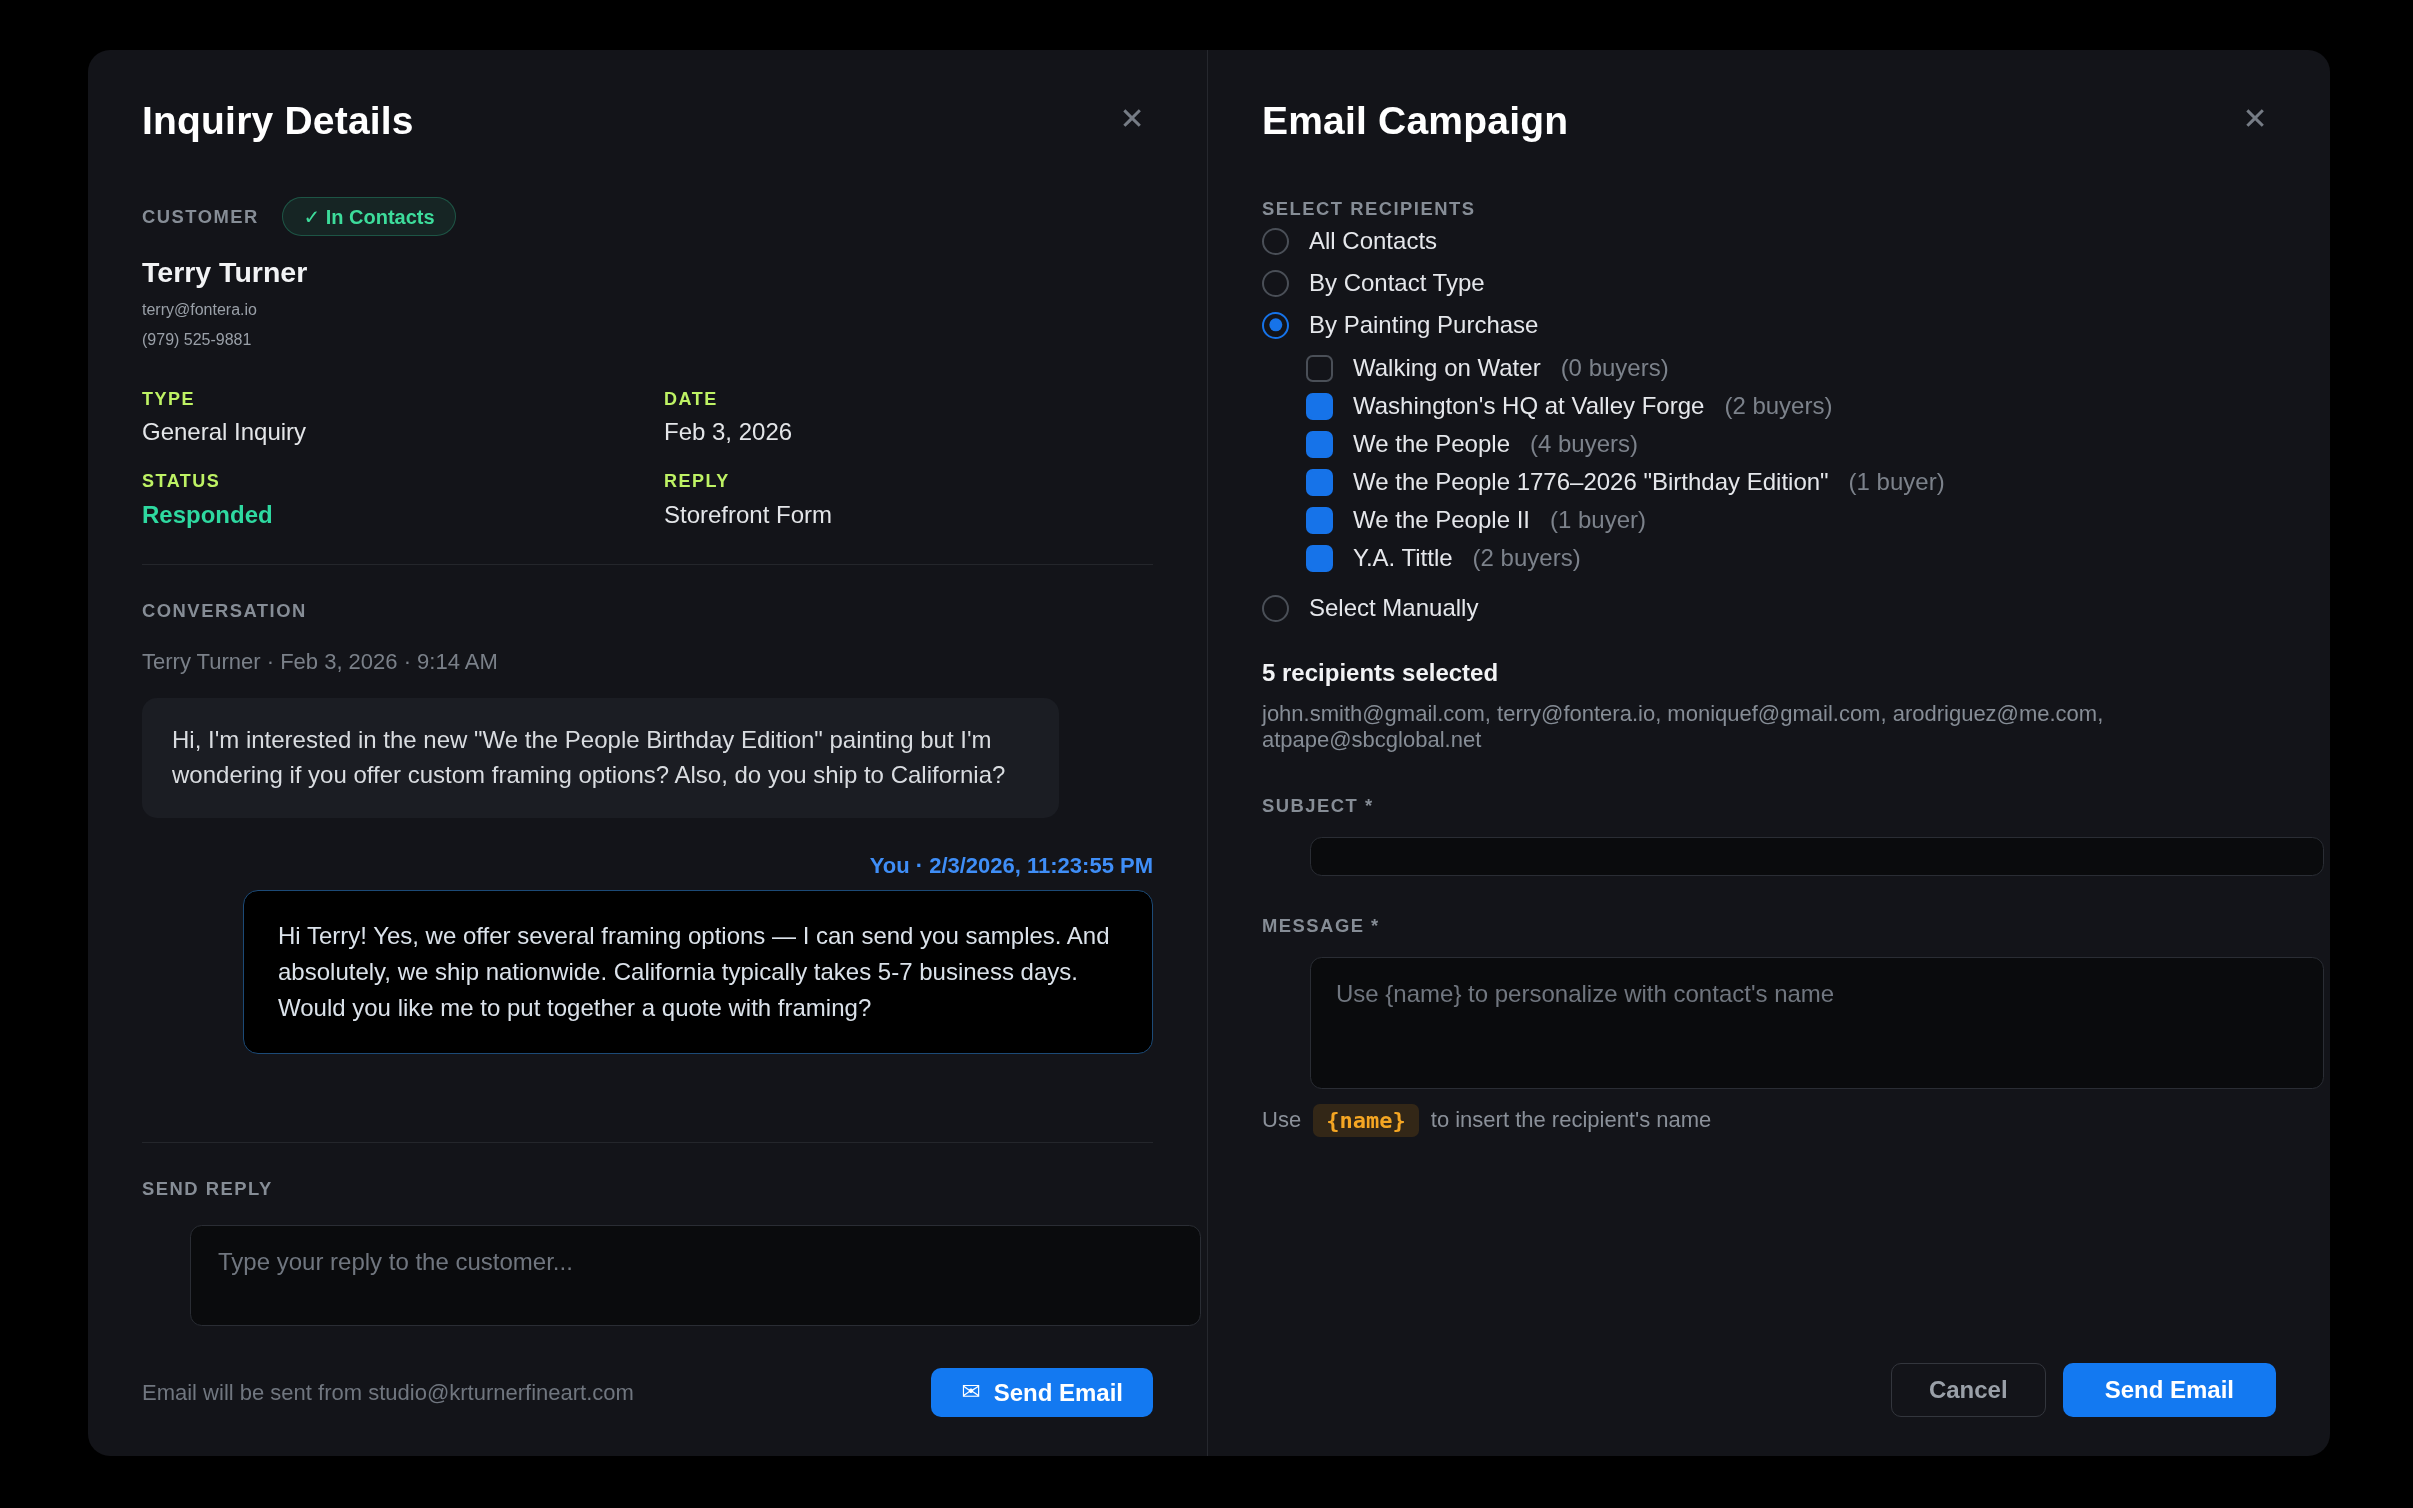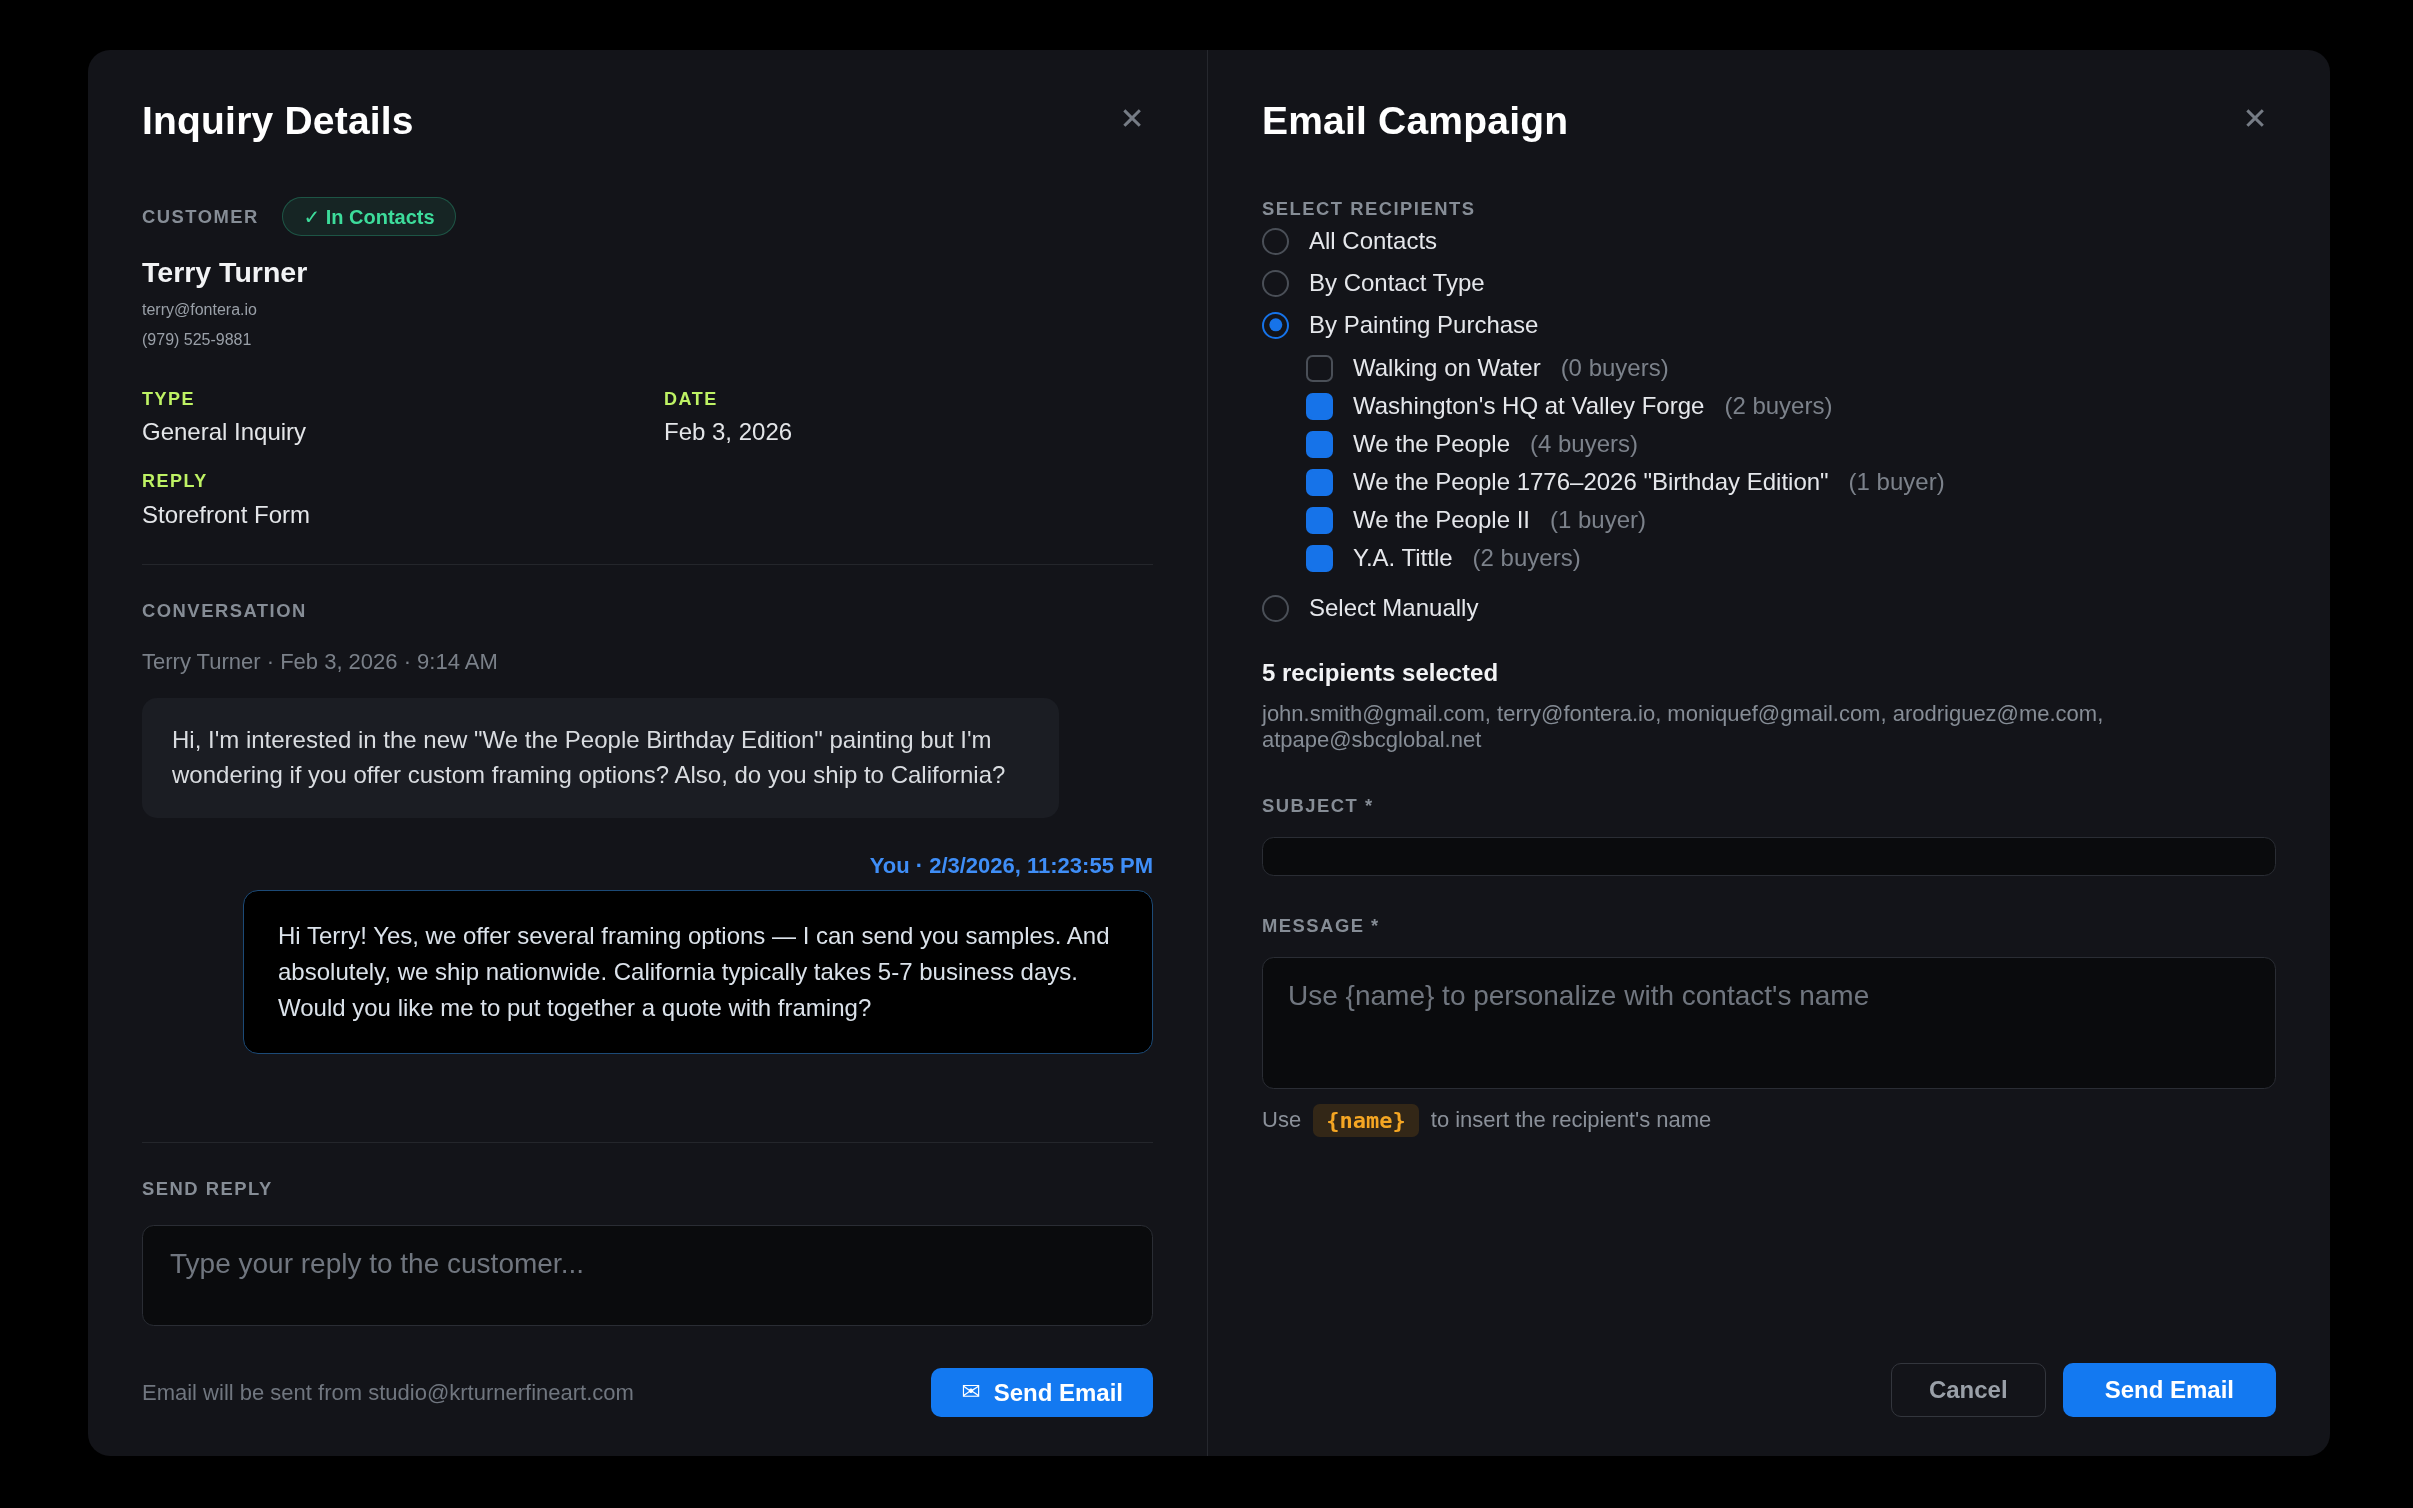--- a/index.html
+++ b/index.html
@@ -40,21 +40,21 @@
                padding:25px 30px; font-size:24px; line-height:1.45; color:#d9dce0; }
   .out-meta { margin-top:35px; text-align:right; font-size:22px; font-weight:700; color:#3f8ef7; }
   .bubble-out { margin-top:11.7px; margin-left:101px; background:#000000; border:1.7px solid #1c4a77;
                 border-radius:15px; padding:27px 34px; font-size:24px; line-height:1.5; color:#dbe2ea; }
 
   .spacer { flex:1 1 auto; }
 
   .reply-label { margin-top:35px; }
   textarea, input[type=text] {
     background:#0a0b0d; border:0.8px solid #2a2d34; border-radius:11.7px; color:#e3e5e8;
-    font-family:"Liberation Sans","DejaVu Sans",sans-serif; font-size:28px; outline:none; resize:none;
+    font-family:"Liberation Sans","DejaVu Sans",sans-serif; font-size:24px; outline:none; resize:none;margin-left:48px;
   }
   textarea::placeholder, input::placeholder { color:#70767f; }
   .reply-input { margin-top:25px; width:100%; height:101px; padding:22px 27px; }
 
   .left-footer { margin-top:42px; display:flex; justify-content:space-between; align-items:center; }
   .footer-note { font-size:22px; color:#70767f; }
   .btn { border:none; border-radius:10px; font-size:24px; font-weight:700; cursor:pointer;
          font-family:"Liberation Sans","DejaVu Sans",sans-serif; }
   .btn-blue { background:#1379f1; color:#ffffff; padding:0 30px; height:49px; display:inline-flex; align-items:center; gap:13.4px; }
   .btn-blue .mail-ico { font-size:22.6px; line-height:1; }
@@ -116,20 +116,24 @@
     <div class="fields-grid">
       <div>
         <div class="field-label">TYPE</div>
         <div class="field-value">General Inquiry</div>
       </div>
       <div>
         <div class="field-label">DATE</div>
         <div class="field-value">Feb 3, 2026</div>
       </div>
       <div>
+        <div class="field-label">STATUS</div>
+        <div class="field-value green">Responded</div>
+      </div>
+      <div>
         <div class="field-label">REPLY</div>
         <div class="field-value">Storefront Form</div>
       </div>
     </div>
 
     <hr class="hr">
 
     <div class="micro-label conv-label">CONVERSATION</div>
     <div class="conv-meta">Terry Turner · Feb 3, 2026 · 9:14 AM</div>
     <div class="bubble-in">Hi, I'm interested in the new "We the People Birthday Edition" painting but I'm wondering if you offer custom framing options? Also, do you ship to California?</div>

